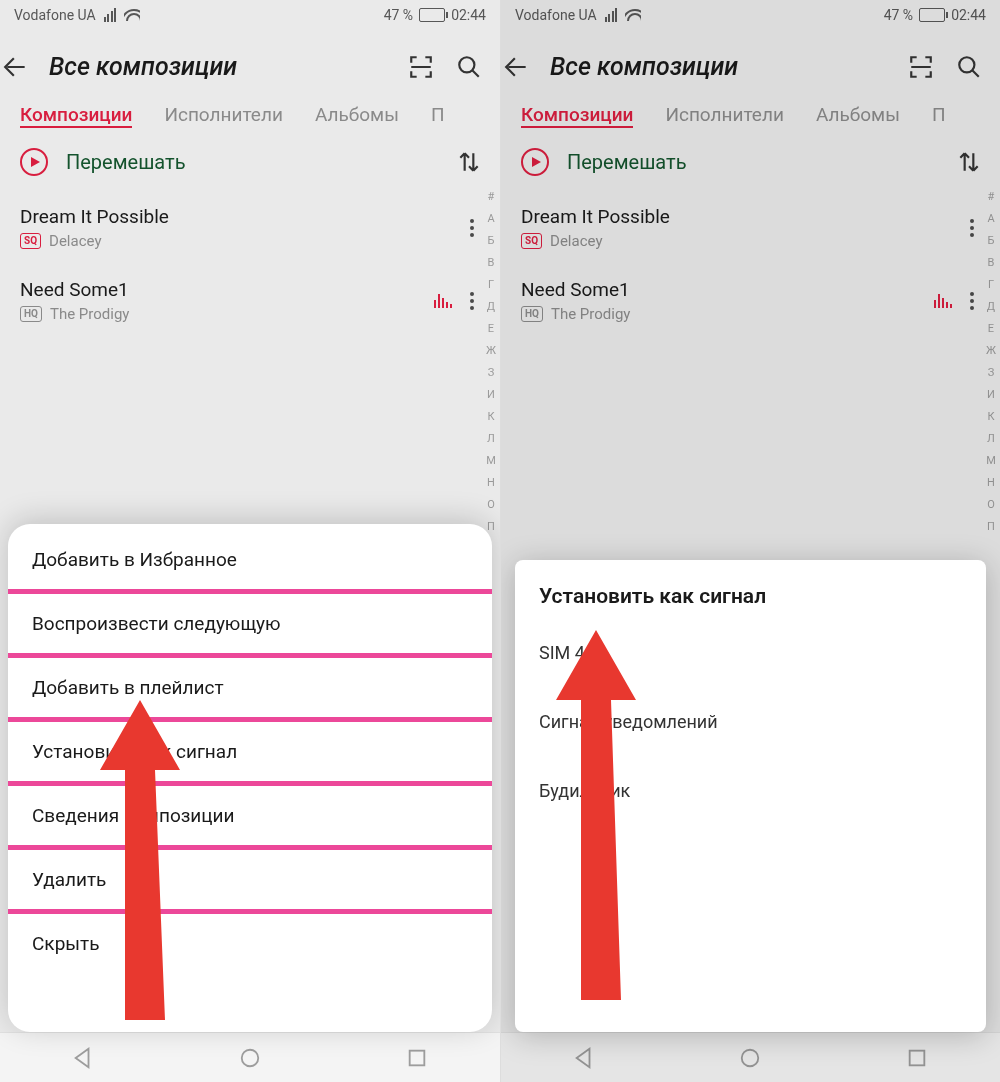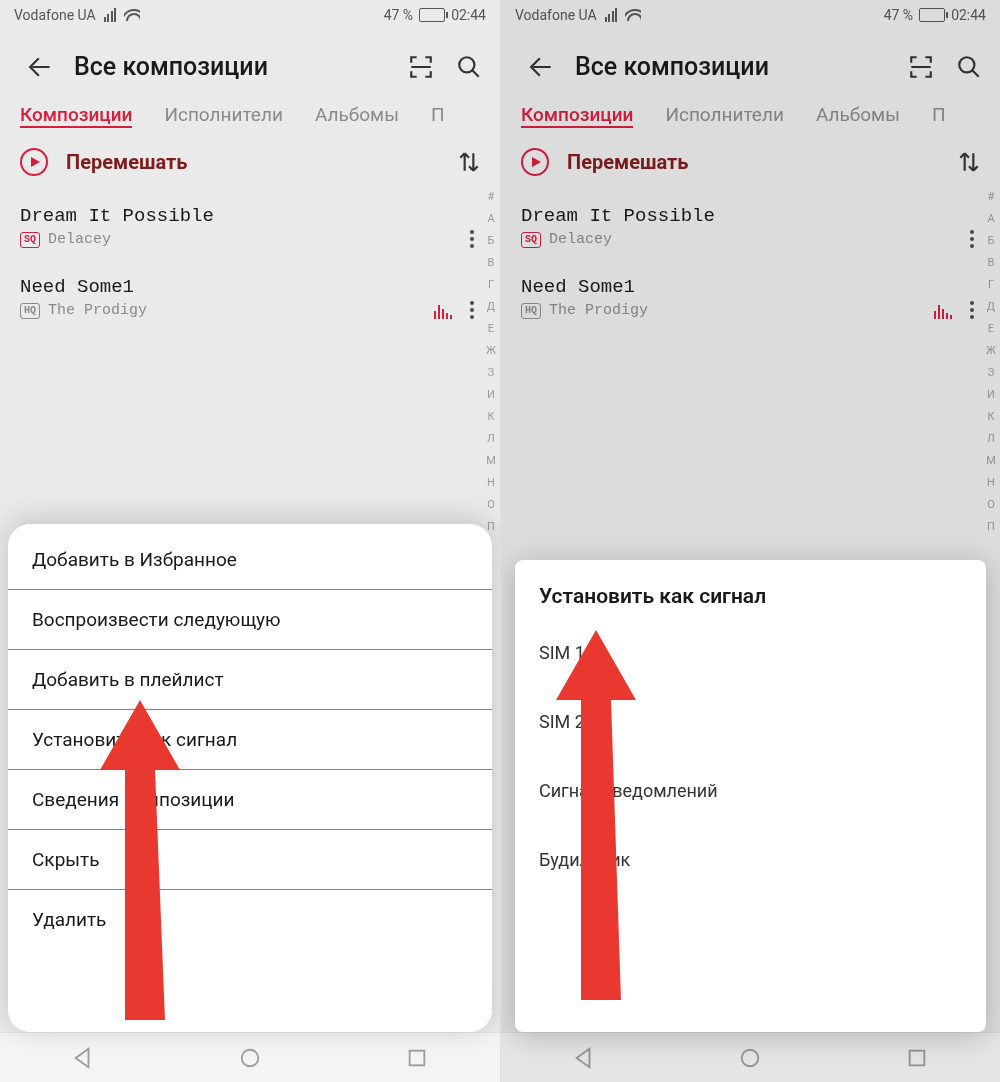--- a/index.html
+++ b/index.html
@@ -35,22 +35,23 @@
   .sig span:nth-child(1){height:5px}.sig span:nth-child(2){height:8px}.sig span:nth-child(3){height:11px}.sig span:nth-child(4){height:14px}
   .wifi-ic { width: 16px; height: 12px; position: relative; overflow:hidden;}
   .wifi-ic::before{content:"";position:absolute;width:22px;height:22px;border:2px solid #575757;border-radius:50%;bottom:-14px;left:-3px;}
   .wifi-ic::after{content:"";position:absolute;width:12px;height:12px;border:2px solid #575757;border-radius:50%;bottom:-8px;left:2px;}
   .batt { width: 26px; height: 14px; border: 1.5px solid #575757; border-radius: 2px; position: relative; display:inline-block;}
   .batt::after { content: ""; position: absolute; right: -4px; top: 3px; width: 2px; height: 6px; background: #575757; }
   .batt-fill { background: #575757; height: 100%; width: 47%; }
   .header {
     display: flex;
     align-items: center;
-    padding: 22px 18px 22px 28px;
+    padding: 22px 18px 22px 3px;
     gap: 20px;
+    font-style: italic;
   }
   .header-title { font-size: 25px; font-weight: 500; color: #1a1a1a; flex: 1; }
   .header-actions { display: flex; gap: 22px; }
   .ic24 { width: 26px; height: 26px; display: inline-flex; align-items: center; justify-content: center; }
   .tabs {
     display: flex;
     gap: 32px;
     padding: 0 20px;
     font-size: 19px;
     color: #8a8a8a;
@@ -63,24 +64,24 @@
     display: flex; align-items: center;
     padding: 20px 18px 14px 20px;
     gap: 18px;
     border-bottom: 1px solid transparent;
   }
   .shuffle-ic {
     width: 28px; height: 28px; border: 2px solid #d81e3f; border-radius: 50%;
     display: flex; align-items: center; justify-content: center;
   }
   .shuffle-ic::before { content:""; border-left: 9px solid #d81e3f; border-top:5px solid transparent; border-bottom:5px solid transparent; margin-left:2px;}
-  .shuffle-label { font-size: 20px; color: #7f1d1d; flex:1;font-weight:bold; }
+  .shuffle-label { font-size: 20px; color: #14532d; flex:1; }
   .tracks { padding: 0 0 0 20px; }
   .track {
-    display: flex; align-items: flex-end; padding: 14px 18px 14px 0; position: relative; font-family: Liberation Mono, monospace;
+    display: flex; align-items: center; padding: 14px 18px 14px 0; position: relative;
   }
   .track-main { flex: 1; }
   .track-title { font-size: 19px; color: #1a1a1a; margin-bottom: 4px; }
   .track-sub { display: flex; align-items: center; gap: 8px; }
   .badge { font-size: 10px; font-weight: 700; padding: 0 3px; border: 1.5px solid; border-radius: 3px; line-height: 14px; }
   .badge.sq { color: #d81e3f; border-color: #d81e3f; }
   .badge.hq { color: #8a8a8a; border-color: #8a8a8a; }
   .artist { font-size: 15px; color: #8a8a8a; }
   .eq { display: inline-flex; align-items: flex-end; gap: 2px; margin-right: 10px; }
   .eq span { width: 2px; background: #d81e3f; }
@@ -95,21 +96,21 @@
   .sheet {
     position: absolute; left: 8px; right: 8px; bottom: 50px;
     background: #fff; border-radius: 22px;
     box-shadow: 0 -4px 30px rgba(0,0,0,.18);
     padding: 6px 0;
     z-index: 10;
   }
   .sheet-tall { top: 524px; bottom: 50px; overflow:hidden;}
   .sheet-item {
     padding: 18px 24px; font-size: 19px; color: #1a1a1a;
-    border-bottom: 1px solid #ec4899;
+    border-bottom: 5px solid #ec4899;
   }
   .sheet-item:last-child { border-bottom: none; }
   .dialog {
     position: absolute; left: 14px; right: 14px; bottom: 50px;
     background:#fff; border-radius: 8px;
     box-shadow: 0 4px 30px rgba(0,0,0,.22);
     padding-bottom: 6px;
     z-index:10;
   }
   .dialog-title { font-size: 21px; font-weight: 600; color:#1a1a1a; padding: 24px 24px 10px; }
@@ -251,22 +252,22 @@
   </div>
 
   <div class="hint-text">Смена песен – влево/вправо.</div>
 
   <div class="sheet sheet-tall">
     <div class="sheet-item">Добавить в Избранное</div>
     <div class="sheet-item">Воспроизвести следующую</div>
     <div class="sheet-item">Добавить в плейлист</div>
     <div class="sheet-item">Установить как сигнал</div>
     <div class="sheet-item">Сведения композиции</div>
+    <div class="sheet-item">Удалить</div>
     <div class="sheet-item">Скрыть</div>
-    <div class="sheet-item">Удалить</div>
   </div>
 
   <svg class="big-arrow" style="left:90px;top:700px;width:100px;height:320px" viewBox="0 0 100 320">
     <path d="M50 0 L90 70 L65 70 L75 320 L35 320 L35 70 L10 70 Z" fill="#e8382f" stroke="none"></path>
   </svg>
 
   <div class="navbar">
     <span class="nav-btn"><svg viewBox="0 0 24 24">
           <path d="M18 2 L4 12 L18 22 Z" stroke="#9d9d9d"></path>
         </svg></span>
@@ -392,22 +393,21 @@
       <span>Н</span>
       <span>О</span>
     <span>П</span>
   </div>
 
   <div class="hint-text">Смена песен – влево/вправо.</div>
   <div class="overlay-dim"></div>
 
   <div class="dialog" style="top:560px;bottom:50px;">
     <div class="dialog-title">Установить как сигнал</div>
-    <div class="dialog-item">SIM 1</div>
-    <div class="dialog-item">SIM 2</div>
+    <div class="dialog-item">SIM 4</div>
     <div class="dialog-item">Сигнал уведомлений</div>
     <div class="dialog-item">Будильник</div>
   </div>
 
   <svg class="big-arrow" style="left:45px;top:630px;width:100px;height:370px" viewBox="0 0 100 370">
     <path d="M50 0 L90 70 L65 70 L75 370 L35 370 L35 70 L10 70 Z" fill="#e8382f" stroke="none"></path>
   </svg>
 
   <div class="navbar">
     <span class="nav-btn"><svg viewBox="0 0 24 24">

